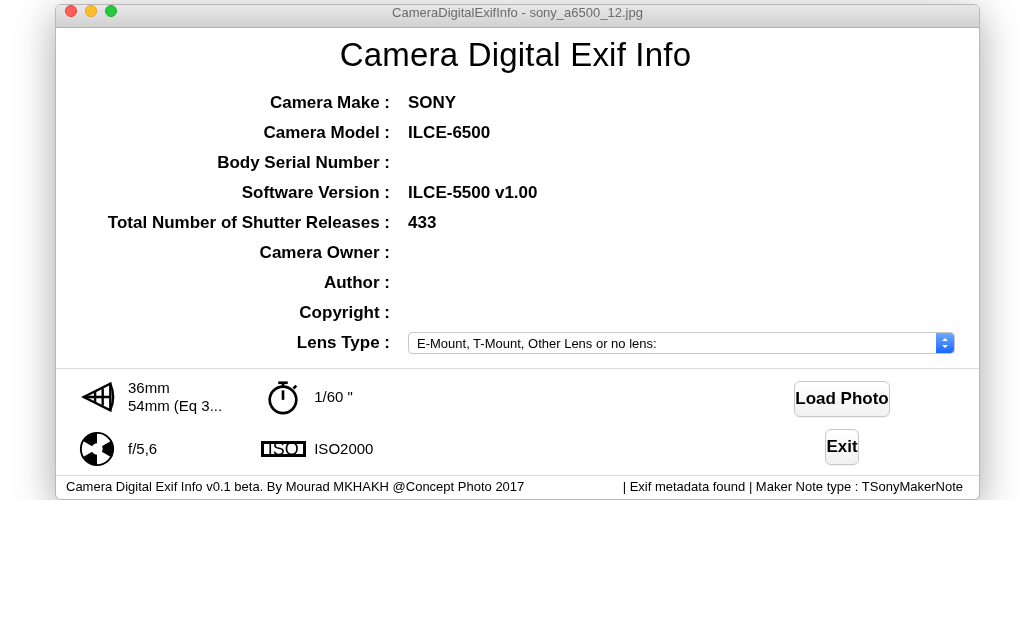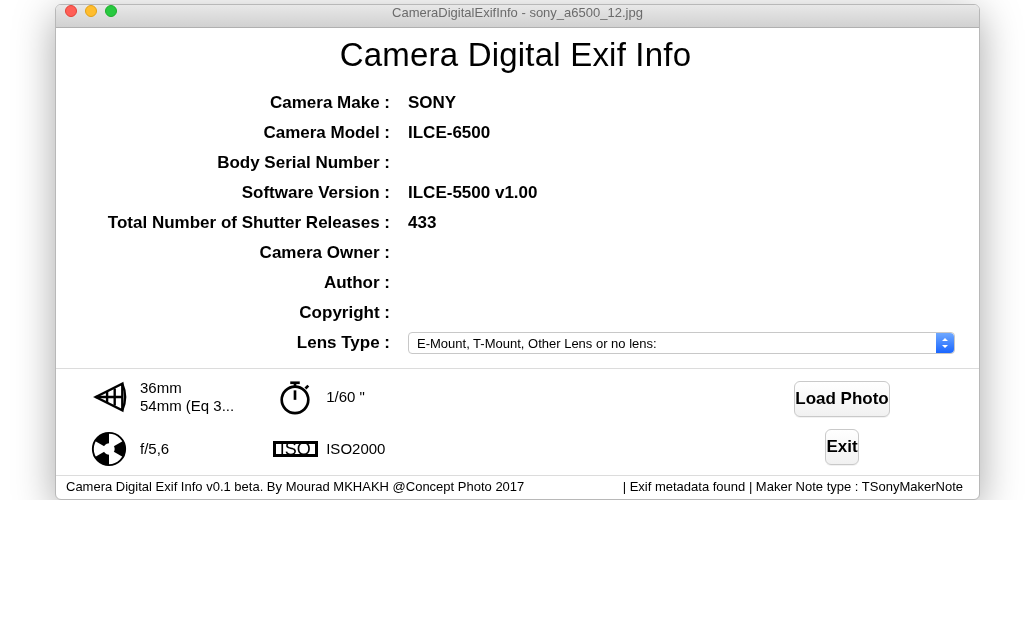--- a/index.html
+++ b/index.html
@@ -89,21 +89,21 @@
       position:absolute; right:0; top:0; bottom:0; width:18px;
       background: linear-gradient(#6fa8ff,#1a66ff);
       border-radius: 0 4px 4px 0;
       display:flex; align-items:center; justify-content:center;
     }
     .kv-dropdown .chev svg { width:8px; height:10px; fill:#fff; }
     .divider { border-top: 1px solid #dcdcdc; margin-top: 10px; }
     .bottom-panel {
       display:flex;
       align-items:stretch;
-      padding: 8px 14px 6px 32px;
+      padding: 8px 14px 6px 20px;
     }
     .info-block { display:flex; flex-direction:column; gap:12px; }
     .info-row { display:flex; align-items:center; gap:10px; height:40px;}
     .info-icon { width:42px; display:flex; justify-content:center; align-items:center;}
     .info-icon svg { width:38px; height:38px; }
     .info-text { font-size:15px; line-height:1.2; }
     .info-text .l1 { display:block; }
     .info-text .l2 { display:block; }
     .col-gap { width: 40px; }
     .iso-badge {

